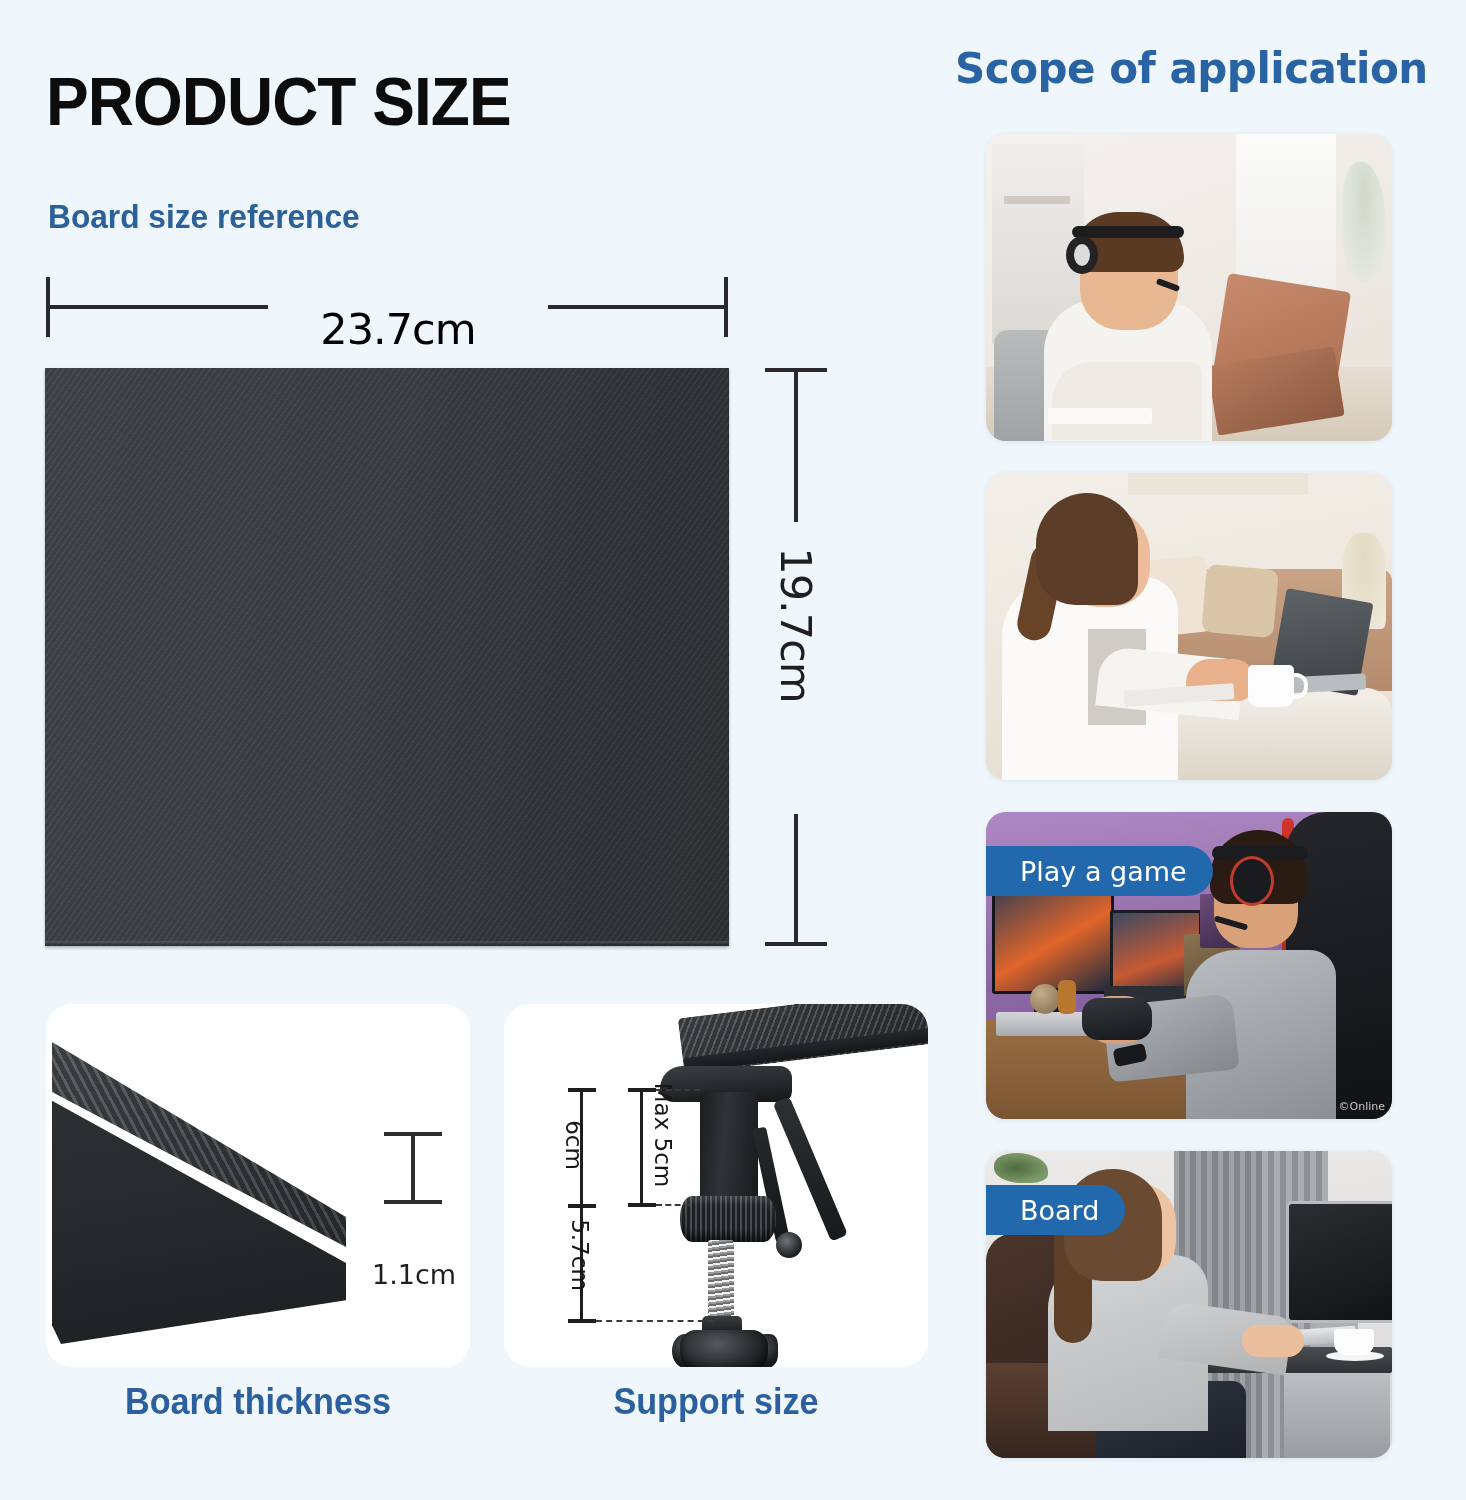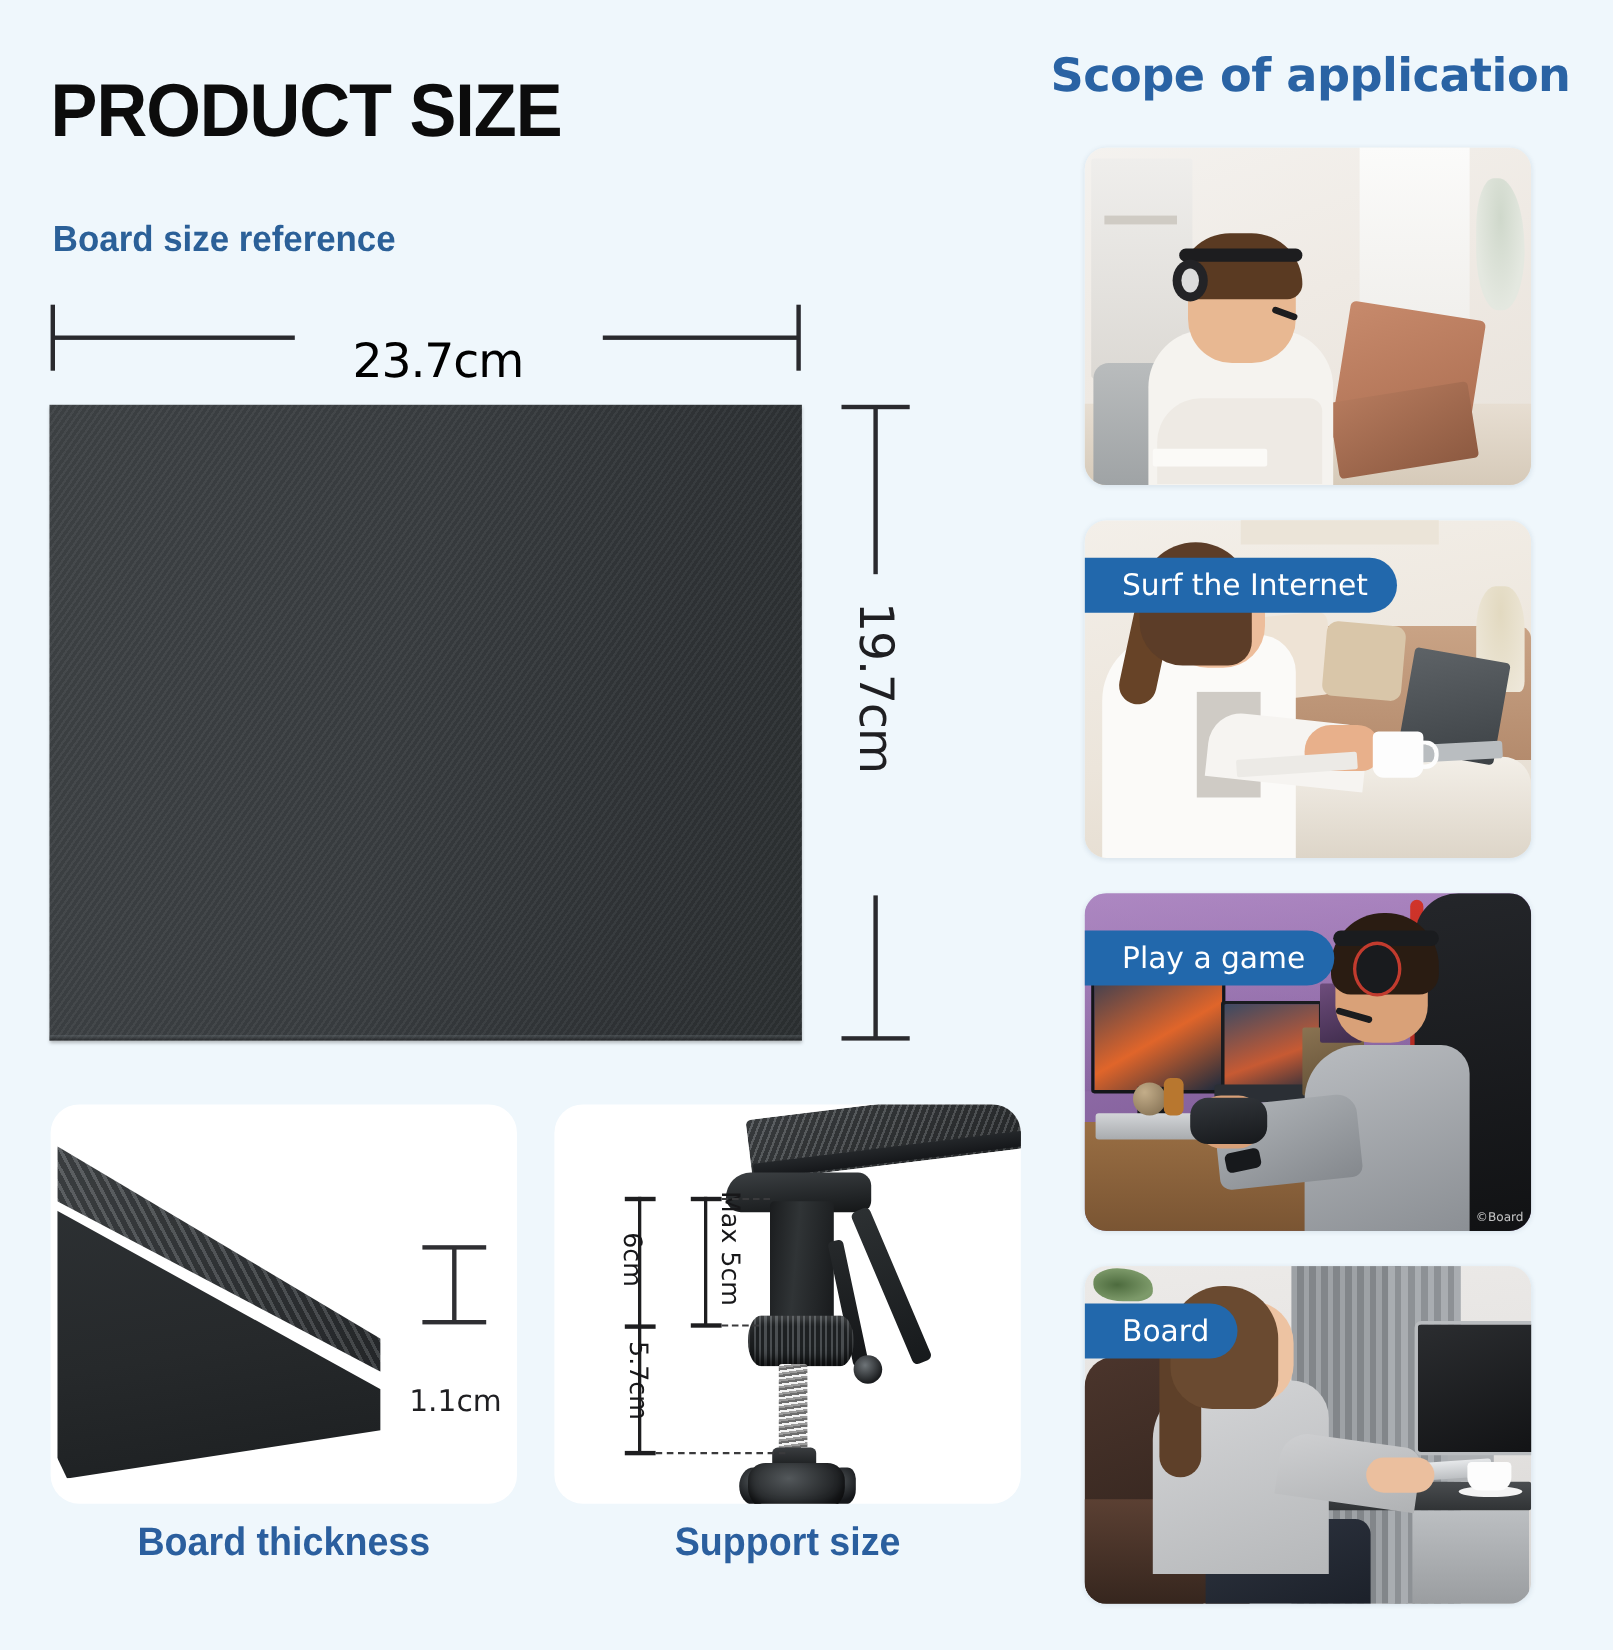--- a/index.html
+++ b/index.html
@@ -603,21 +603,20 @@
       <div class="sc-el tank"></div>
       <div class="sc-el pony"></div>
       <div class="sc-el head"></div>
       <div class="sc-el hair"></div>
       <div class="sc-el arm"></div>
       <div class="sc-el hand"></div>
       <div class="sc-el note"></div>
       <div class="sc-el mug"></div>
       <div class="sc-el mugh"></div>
     </div>
-    <div class="badge">Surf the Internet</div>
   </div>
 
   <div id="photo-2" class="photo-card">
     <div id="sc2" class="photo-scene">
       <div class="sc-el wall"></div>
       <div class="sc-el desk"></div>
       <div class="sc-el mon"></div>
       <div class="sc-el monstand"></div>
       <div class="sc-el lap"></div>
       <div class="sc-el lapbase"></div>
@@ -633,21 +632,21 @@
       <div class="sc-el hair"></div>
       <div class="sc-el hset"></div>
       <div class="sc-el hcup"></div>
       <div class="sc-el mic"></div>
       <div class="sc-el arm"></div>
       <div class="sc-el hand"></div>
       <div class="sc-el pad"></div>
       <div class="sc-el watch"></div>
     </div>
     <div class="badge">Play a game</div>
-    <div class="watermark">©Board</div>
+    <div class="watermark">©Online</div>
   </div>
 
   <div id="photo-3" class="photo-card">
     <div id="sc3" class="photo-scene">
       <div class="sc-el curtain"></div>
       <div class="sc-el curtain2"></div>
       <div class="sc-el plant"></div>
       <div class="sc-el chair"></div>
       <div class="sc-el chairseat"></div>
       <div class="sc-el deskleg"></div>

